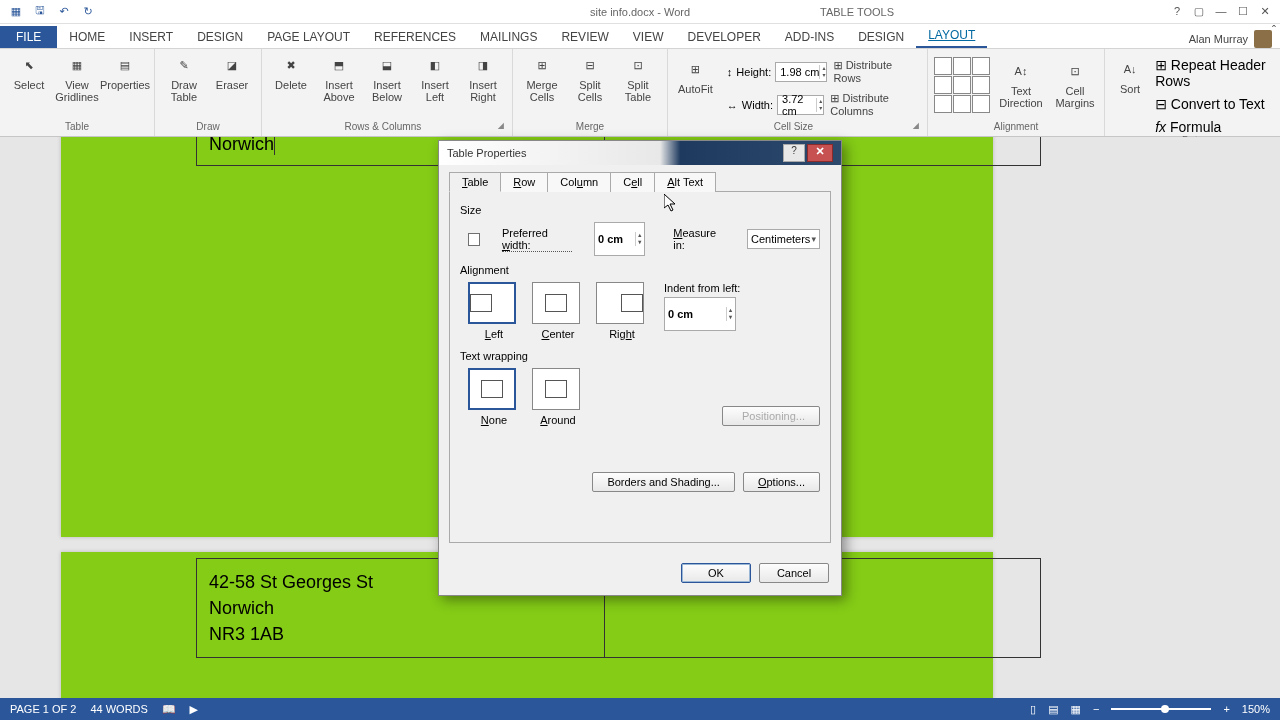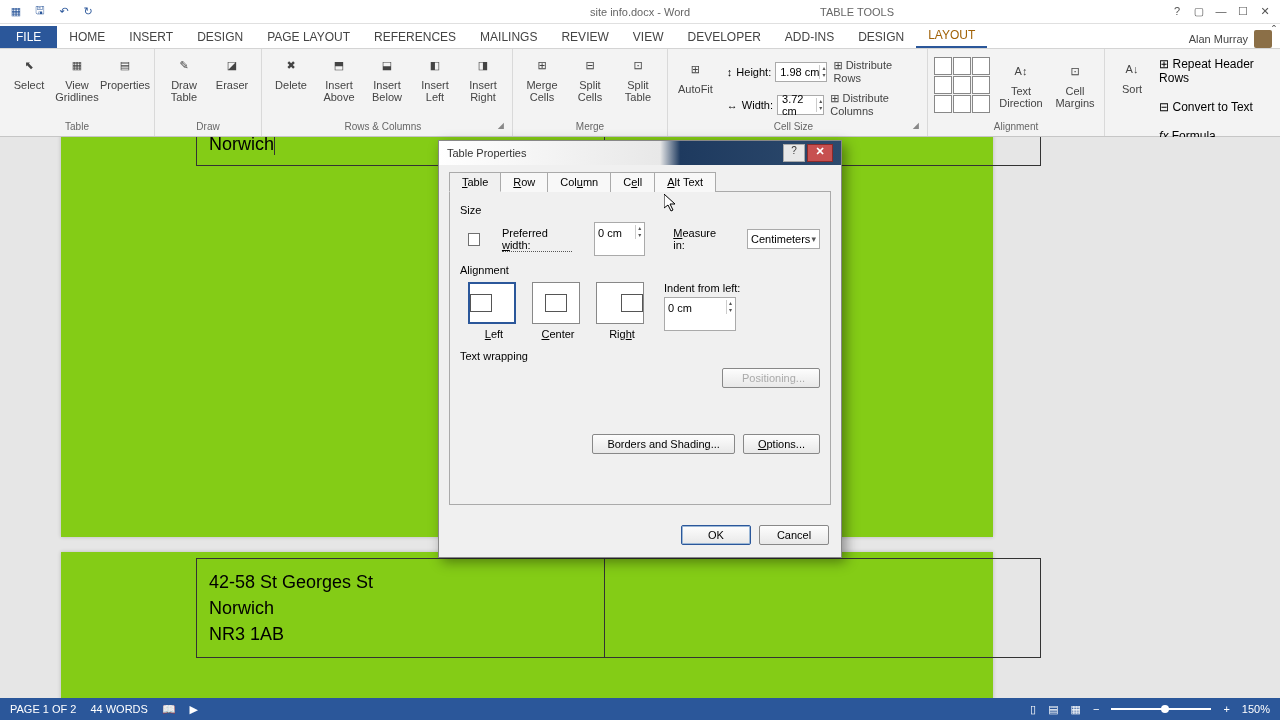--- a/index.html
+++ b/index.html
@@ -11,21 +11,21 @@
 .qat-icon { width: 16px; height: 16px; display: inline-flex; align-items: center; justify-content: center; color: #2b579a; }
 .title-center { position: absolute; left: 50%; transform: translateX(-50%); }
 .title-tools { position: absolute; left: 820px; }
 .win-controls { margin-left: auto; display: flex; gap: 4px; padding-right: 6px; }
 .win-controls span { width: 18px; text-align: center; color: #555; }
 
 
 .ribbon-tabs { height: 25px; background: #fff; display: flex; align-items: flex-end; font-size: 12px; border-bottom: 1px solid #d4d4d4; }
 .tab { padding: 4px 12px; color: #444; cursor: pointer; display:flex; align-items:center;}
 .tab.file { background: #2b579a; color: #fff; padding: 4px 16px;}
-.tab.active { color: #a16207; border-bottom: 2px solid #2b579a; }
+.tab.active { color: #0369a1; border-bottom: 2px solid #2b579a; text-decoration: underline; }
 .user-area { margin-left: auto; display: flex; align-items: center; gap: 6px; padding-right: 8px; font-size: 11px; color: #444;}
 .user-avatar { width: 18px; height: 18px; background: #8b6f47; border-radius: 2px; }
 
 
 .ribbon { height: 88px; background: #f3f3f3; border-bottom: 1px solid #c6c6c6; display: flex; font-size: 11px; }
 .group { border-right: 1px solid #d9d9d9; padding: 2px 6px; display: flex; flex-direction: column; }
 .group-items { flex: 1; display: flex; align-items: flex-start; gap: 2px; }
 .group-label { text-align: center; color: #666; font-size: 10px; padding-bottom: 2px; position: relative;}
 .btn-large { display: flex; flex-direction: column; align-items: center; padding: 2px 4px; width: 46px; cursor: pointer; color: #444;}
 .btn-large .icon { width: 24px; height: 24px; margin-bottom: 2px; display: flex; align-items: center; justify-content: center; }
@@ -64,21 +64,21 @@
 .dlg-body { padding: 6px 10px 10px 10px; }
 .dlg-tabs { display: flex; border-bottom: 1px solid #aaa; }
 .dlg-tab { padding: 3px 12px; border: 1px solid #aaa; border-bottom: none; background: #f8f8f8; margin-right: -1px; cursor: pointer; position:relative; top:1px;}
 .dlg-tab.active { background: #f0f0f0; border-bottom: 1px solid #f0f0f0; z-index:1;}
 .dlg-tab u { text-decoration: underline; }
 .dlg-pane { border: 1px solid #aaa; border-top: none; padding: 8px 10px 50px 10px; background:#f0f0f0;}
 .section-label { margin: 4px 0 6px 0; }
 .row { display: flex; align-items: center; gap: 22px; margin-bottom: 8px; padding-left: 8px;}
 .chk { width: 13px; height: 13px; border: 1px solid #707070; background: #fff;}
 .dotted-label { border-bottom: 1px dotted #555;}
-.num-input { width: 56px; height: 20px; border: 1px solid #aaa; background: #fff; padding: 16px 3px; display:flex; align-items:flex-end; position:relative;}
+.num-input { width: 56px; height: 20px; border: 1px solid #aaa; background: #fff; padding: 16px 3px; display:flex; align-items:center; position:relative;font-weight:bold;}
 .num-input::after { content:"▴\A▾"; white-space:pre; position:absolute; right:1px; font-size:6px; line-height:7px; color:#555; border-left:1px solid #ccc; padding:0 2px;}
 .combo { width: 80px; height: 20px; border: 1px solid #aaa; background: #fff; padding: 0 3px; display:flex; align-items:center; position:relative;}
 .combo::after { content:"▾"; position:absolute; right:3px; font-size:9px; color:#555;}
 .align-opts { display: flex; gap: 12px; padding-left: 8px;}
 .align-opt { width: 52px; text-align: center; }
 .align-box { width: 48px; height: 42px; border: 1px solid #888; background: #fff; display: flex; align-items: center; justify-content: center; margin-bottom: 4px;}
 .align-box.selected { border: 2px solid #2b579a; }
 .align-glyph { width: 22px; height: 18px; border: 1px solid #555; position:relative;}
 .dlg-btn { padding: 3px 14px; border: 1px solid #888; background: linear-gradient(#fdfdfd,#e8e8e8); cursor: pointer; font-size:11px; border-radius:2px;}
 .dlg-btn.primary { border: 1px solid #2b579a; box-shadow: inset 0 0 0 1px #9bb7d6;}
@@ -265,21 +265,21 @@
         </div>
     </div>
     <div class="group-label">Alignment</div>
   </div>
   <div class="group" style="border-right:none;">
     <div class="group-items" style="gap:6px; padding-top:4px;">
       <div class="btn-large">
           <span class="icon">A↓</span>
           <span class="label">Sort</span>
         </div>
-      <div style="display:flex; flex-direction:column; gap:15px; font-size:12px; padding-top:2px;">
+      <div style="display:flex; flex-direction:column; gap:7px; font-size:14px; padding-top:2px;">
         <div>⊞ <span>Repeat Header Rows</span></div>
         <div>⊟ <span>Convert to Text</span></div>
         <div><i>fx</i> <span>Formula</span></div>
       </div>
     </div>
     <div class="group-label">Data</div>
   </div>
   <span class="collapse-icon">ˆ</span>
 </div>
 
@@ -362,20 +362,34 @@
         </div>
         <div class="markuprundent-area" style="margin-left:16px;">
           <div>Indent from left:</div>
           <div class="num-input" style="width:72px; margin-top:3px;">
               <span>0 cm</span>
             </div>
         </div>
       </div>
       <div class="section-label" style="margin-top:10px">Text wrapping</div>
       <div style="display:flex; align-items:flex-end;">
+        <div class="align-opts">
+          <div class="align-opt">
+            <div class="align-box selected">
+                <div class="align-glyph"></div>
+              </div>
+            <div><u>N</u>one</div>
+          </div>
+          <div class="align-opt">
+            <div class="align-box">
+                <div class="align-glyph"></div>
+              </div>
+            <div><u>A</u>round</div>
+          </div>
+        </div>
         <div style="margin-left:auto;">
           <button class="dlg-btn" disabled="">Positioning...</button>
         </div>
       </div>
       <div style="display:flex; justify-content:flex-end; gap:8px; margin-top:46px;">
         <button class="dlg-btn">Borders and Shading...</button>
         <button class="dlg-btn"><u>O</u>ptions...</button>
       </div>
     </div>
   </div>

